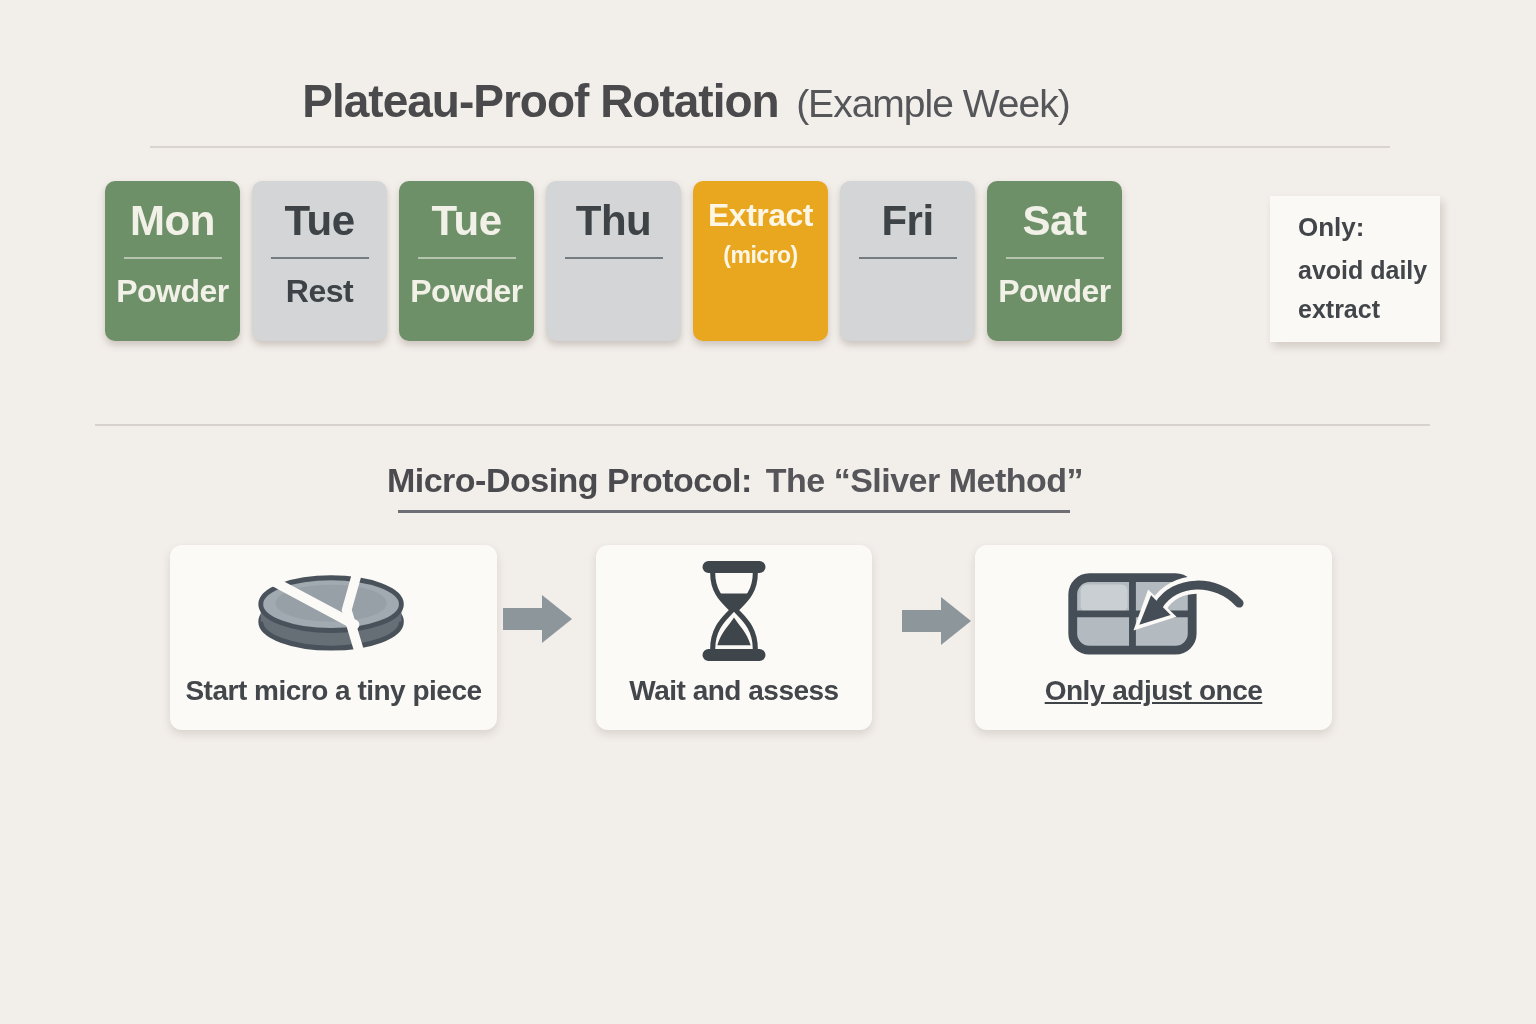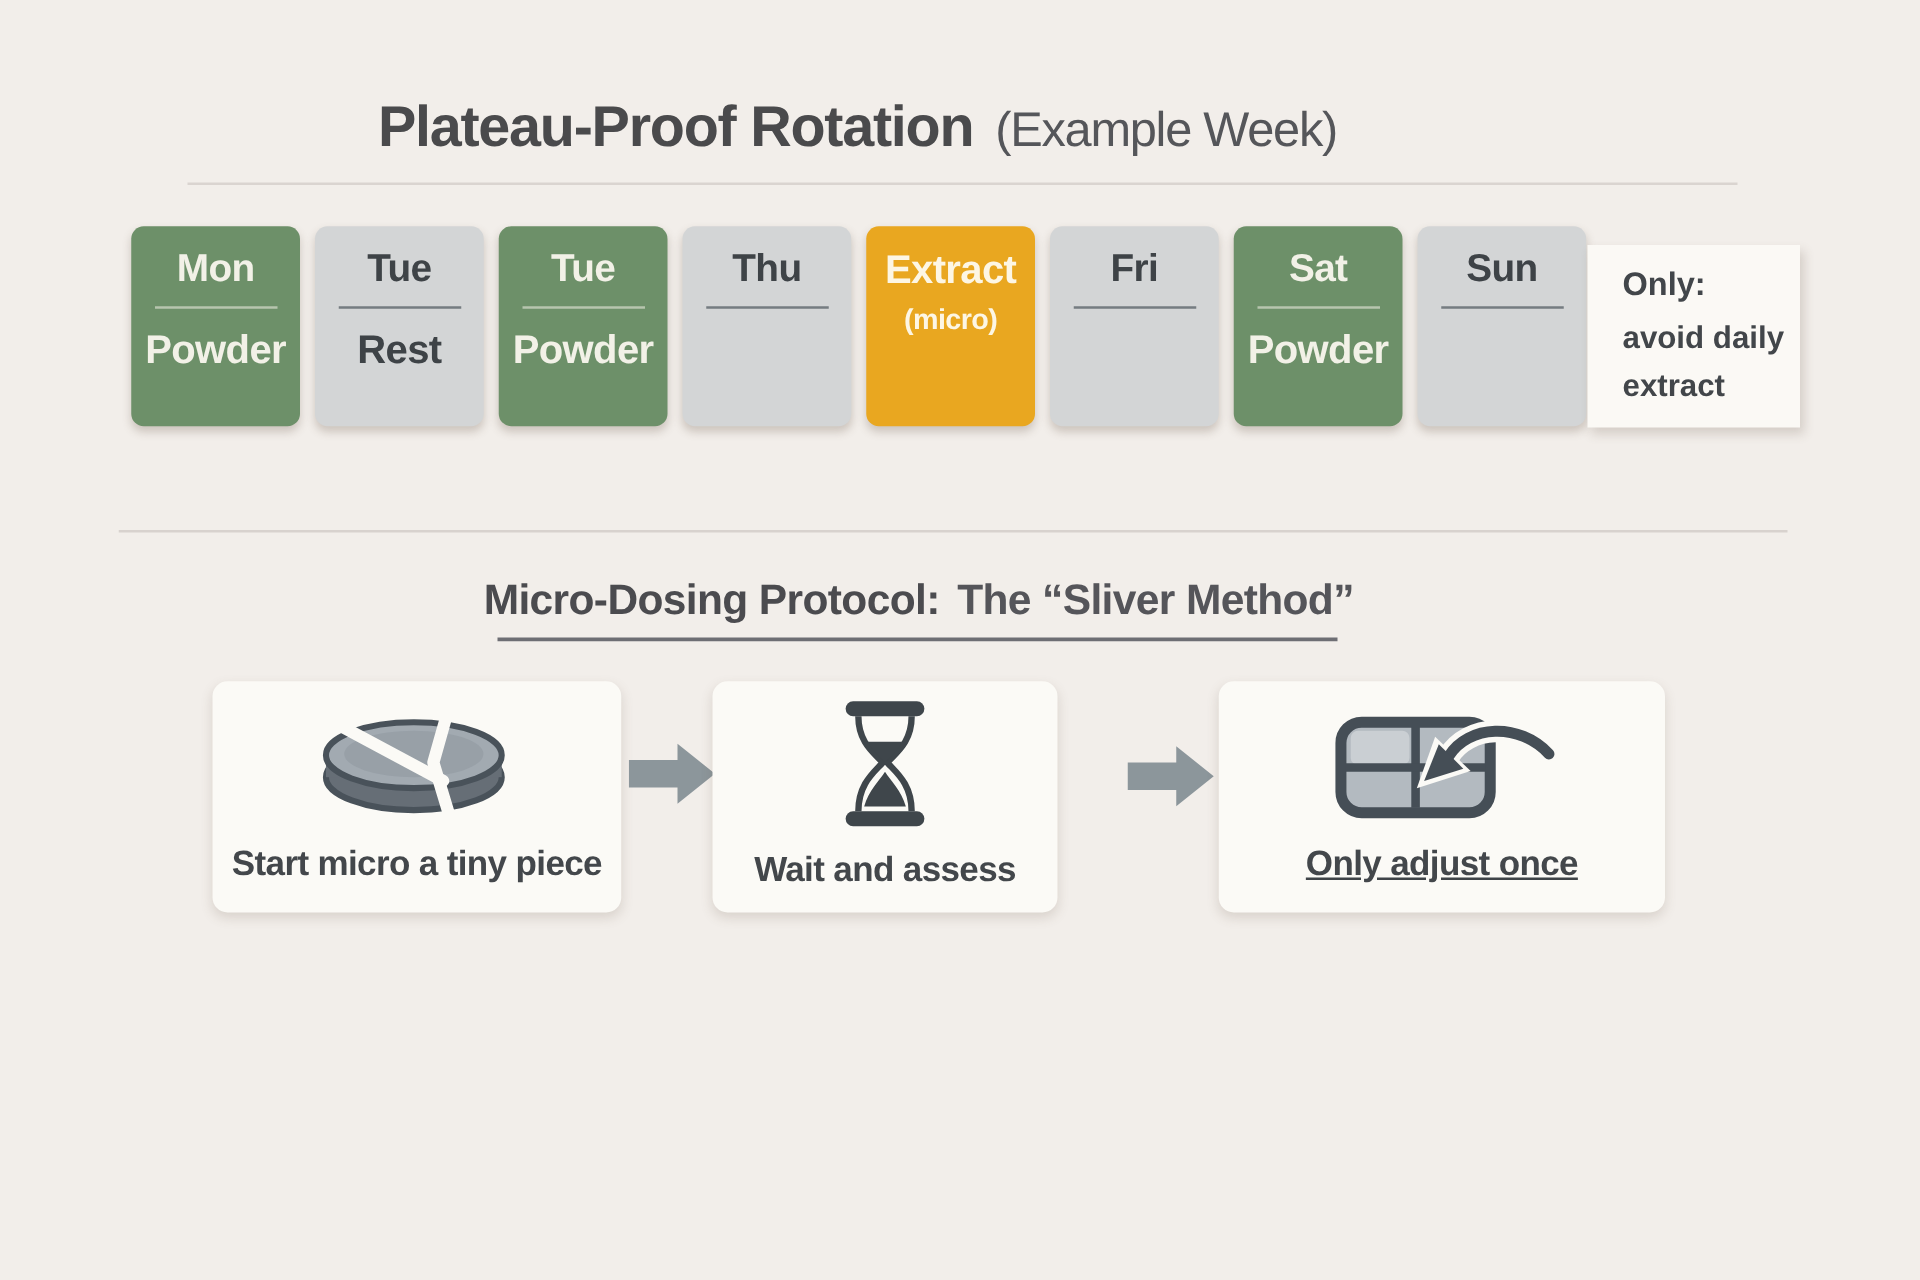--- a/index.html
+++ b/index.html
@@ -38,21 +38,21 @@
     left: 105px; top: 181px;
     display: flex; gap: 12px;
   }
   .day-card {
     width: 135px; height: 160px;
     border-radius: 10px;
     box-shadow: 0 4px 7px rgba(94,77,60,0.25);
     text-align: center;
     padding-top: 16px;
   }
-  .day-name { font-size: 31px; font-weight: 700; letter-spacing: -0.5px; }
+  .day-name { font-size: 42px; font-weight: 700; letter-spacing: -0.5px; }
   .day-divider { width: 98px; height: 2px; margin: 12px auto 14px; }
   .day-sub { font-size: 32px; font-weight: 700; letter-spacing: -0.5px; }
 
   .powder { background: #6d9069; color: #f2f1e7; }
   .powder .day-divider { background: rgba(242,241,231,0.55); }
   .rest { background: #d3d5d6; color: #3e4347; }
   .rest .day-divider { background: #757c81; }
   .extract { background: #e9a720; color: #fdf6e4; }
   .extract .day-name { font-size: 32px; }
   .extract .day-sub { font-size: 23px; margin-top: 8px; }
@@ -100,21 +100,21 @@
   .step-card {
     position: absolute;
     top: 545px; height: 185px;
     background: #fbfaf6;
     border-radius: 12px;
     box-shadow: 0 4px 9px rgba(94,77,60,0.17);
     display: flex; flex-direction: column; align-items: center;
     padding: 12px 8px 18px;
   }
   #step-1 { left: 170px; width: 327px; }
-  #step-2 { left: 570px; width: 276px; justify-content: space-between; }
+  #step-2 { left: 596px; width: 276px; }
   #step-3 { left: 975px; width: 357px; text-decoration: underline; }
   .step-icon {
     height: 108px;
     display: flex; align-items: center; justify-content: center;
   }
   .step-label {
     margin-top: 10px;
     font-size: 28px; font-weight: 700;
     letter-spacing: -0.5px;
     color: #43474b;
@@ -194,25 +194,20 @@
       <div class="day-divider"></div>
       <div class="day-sub"></div>
     </div>
 
     <div class="day-card powder">
       <div class="day-name">Sat</div>
       <div class="day-divider"></div>
       <div class="day-sub">Powder</div>
     </div>
 
-    <div class="day-card rest">
-      <div class="day-name">Sun</div>
-      <div class="day-divider"></div>
-      <div class="day-sub"></div>
-    </div>
 
   </div>
 
   <div class="goal-note">
     <div class="goal-heading">Only:</div>
     <div class="goal-line">avoid daily</div>
     <div class="goal-line">extract</div>
   </div>
 
   <div class="section-divider"></div>

